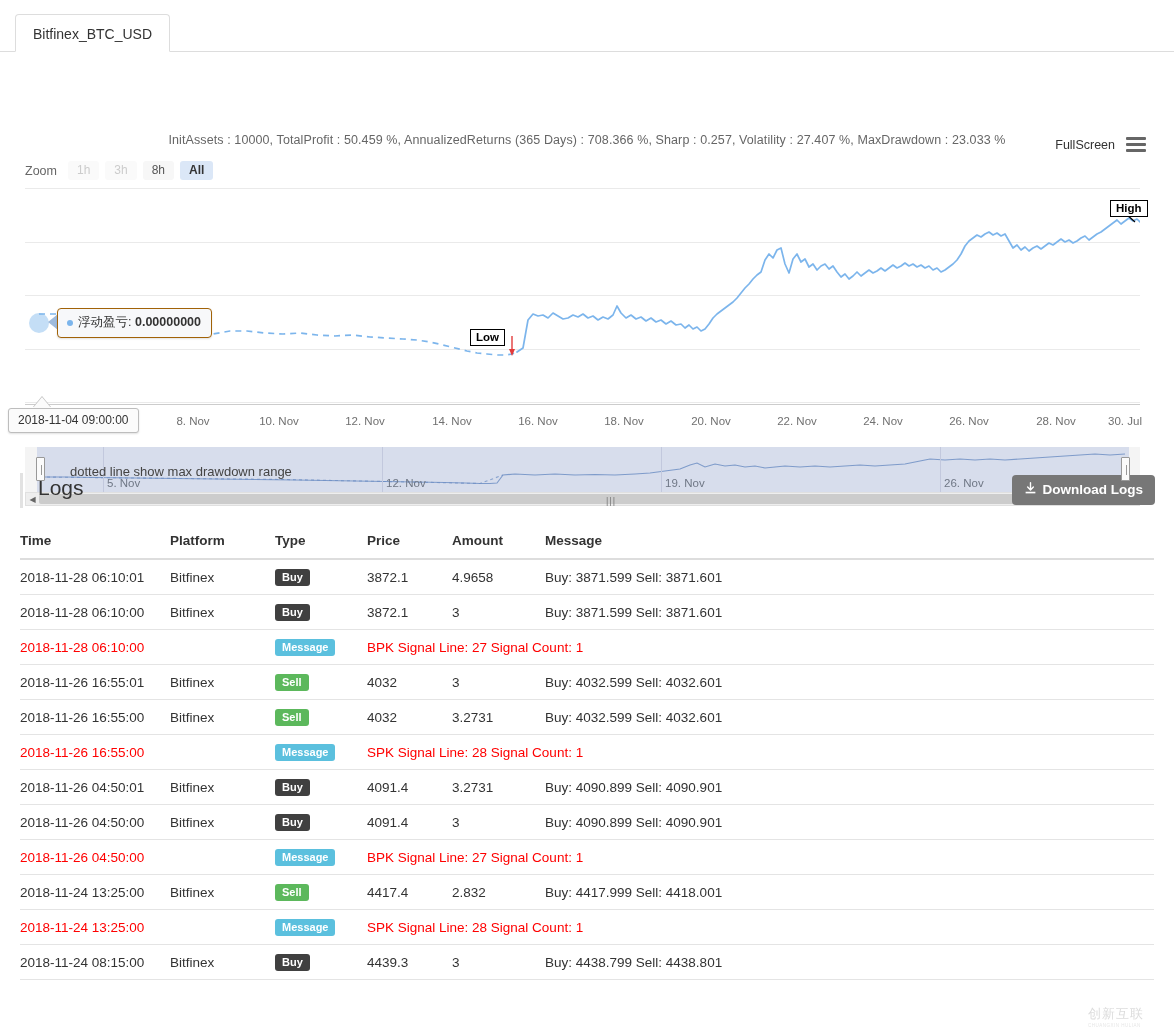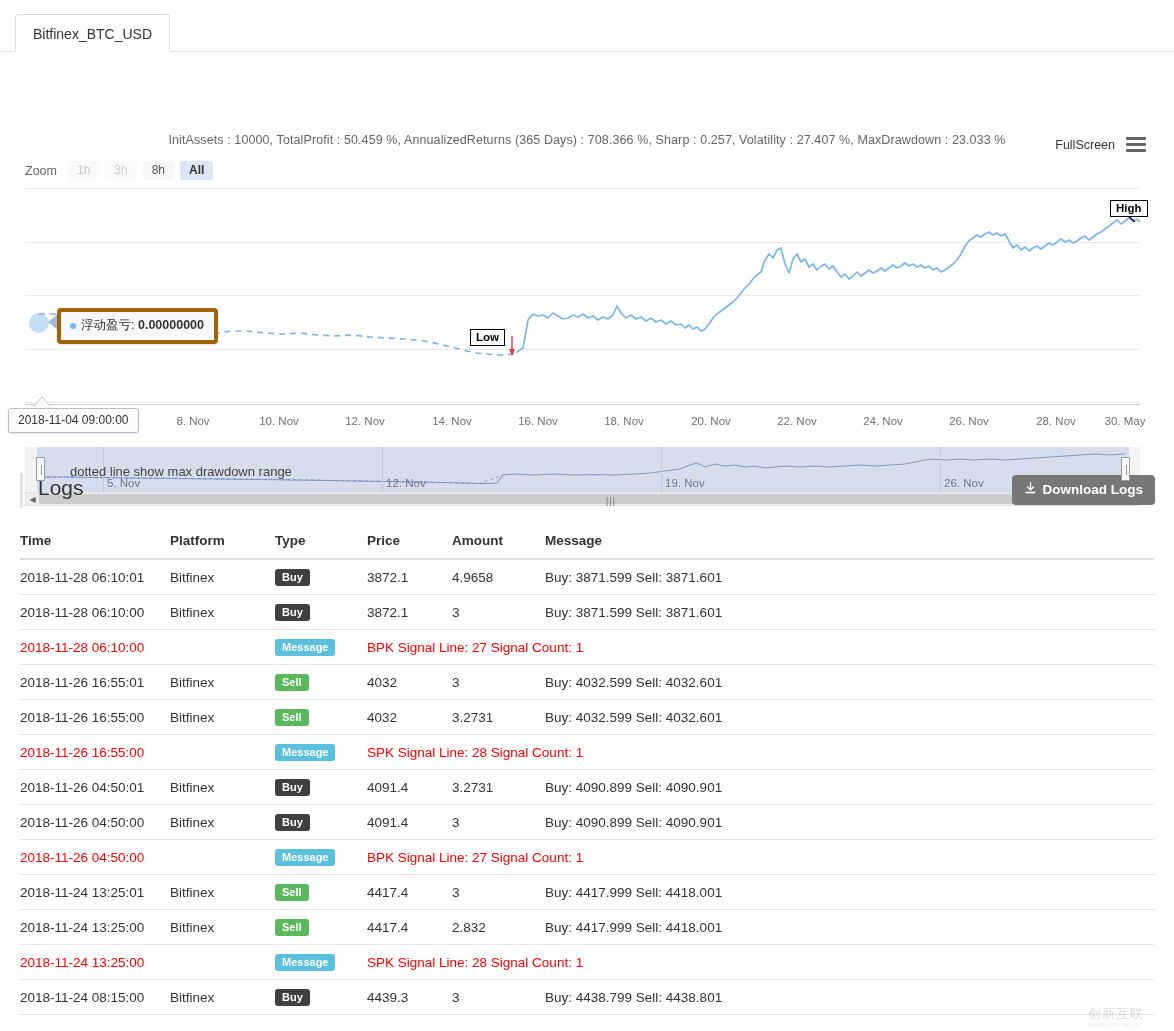--- a/index.html
+++ b/index.html
@@ -123,21 +123,21 @@
     white-space: nowrap;
     z-index: 6;
   }
   .ann-high { top: 148px; left: 1110px; }
   .ann-low  { top: 277px; left: 470px; }
 
   .tooltip-float {
     position: absolute;
     top: 256px; left: 57px;
     background: #f7f8fa;
-    border: 4px solid #a16207;
+    border: 1px solid #a16207;
     border-radius: 4px;
     padding: 5px 10px 6px 9px;
     font-size: 12.5px;
     color: #333;
     box-shadow: 0 1px 2px rgba(0,0,0,.12);
     z-index: 7;
     white-space: nowrap;
   }
   .tooltip-float .dot {
     display: inline-block; width: 6px; height: 6px; border-radius: 50%;
@@ -401,21 +401,21 @@
     <div class="xtick" style="left:254px">10. Nov</div>
     <div class="xtick" style="left:340px">12. Nov</div>
     <div class="xtick" style="left:427px">14. Nov</div>
     <div class="xtick" style="left:513px">16. Nov</div>
     <div class="xtick" style="left:599px">18. Nov</div>
     <div class="xtick" style="left:686px">20. Nov</div>
     <div class="xtick" style="left:772px">22. Nov</div>
     <div class="xtick" style="left:858px">24. Nov</div>
     <div class="xtick" style="left:944px">26. Nov</div>
     <div class="xtick" style="left:1031px">28. Nov</div>
-    <div class="xtick" style="left:1100px">30. May</div>
+    <div class="xtick" style="left:1100px">30. Jul</div>
   </div>
 
   <div class="tooltip-x-arrow"></div>
   <div class="tooltip-x">2018-11-04 09:00:00</div>
 
   <div class="navigator">
     <div class="nav-mask"></div>
     <div class="nav-vline" style="left:78px"></div>
     <div class="nav-vline" style="left:357px"></div>
     <div class="nav-vline" style="left:636px"></div>
@@ -537,28 +537,20 @@
         <td class="c-amount">3</td>
         <td>Buy: 4090.899 Sell: 4090.901</td>
       </tr>
       <tr class="msg">
         <td class="c-time">2018-11-26 04:50:00</td>
         <td class="c-plat"></td>
         <td class="c-type"><span class="badge message">Message</span></td>
         <td colspan="3">BPK Signal Line: 27 Signal Count: 1</td>
       </tr>
       <tr>
-        <td class="c-time">2018-11-24 13:25:01</td>
-        <td class="c-plat">Bitfinex</td>
-        <td class="c-type"><span class="badge sell">Sell</span></td>
-        <td class="c-price">4417.4</td>
-        <td class="c-amount">3</td>
-        <td>Buy: 4417.999 Sell: 4418.001</td>
-      </tr>
-      <tr>
         <td class="c-time">2018-11-24 13:25:00</td>
         <td class="c-plat">Bitfinex</td>
         <td class="c-type"><span class="badge sell">Sell</span></td>
         <td class="c-price">4417.4</td>
         <td class="c-amount">2.832</td>
         <td>Buy: 4417.999 Sell: 4418.001</td>
       </tr>
       <tr class="msg">
         <td class="c-time">2018-11-24 13:25:00</td>
         <td class="c-plat"></td>

